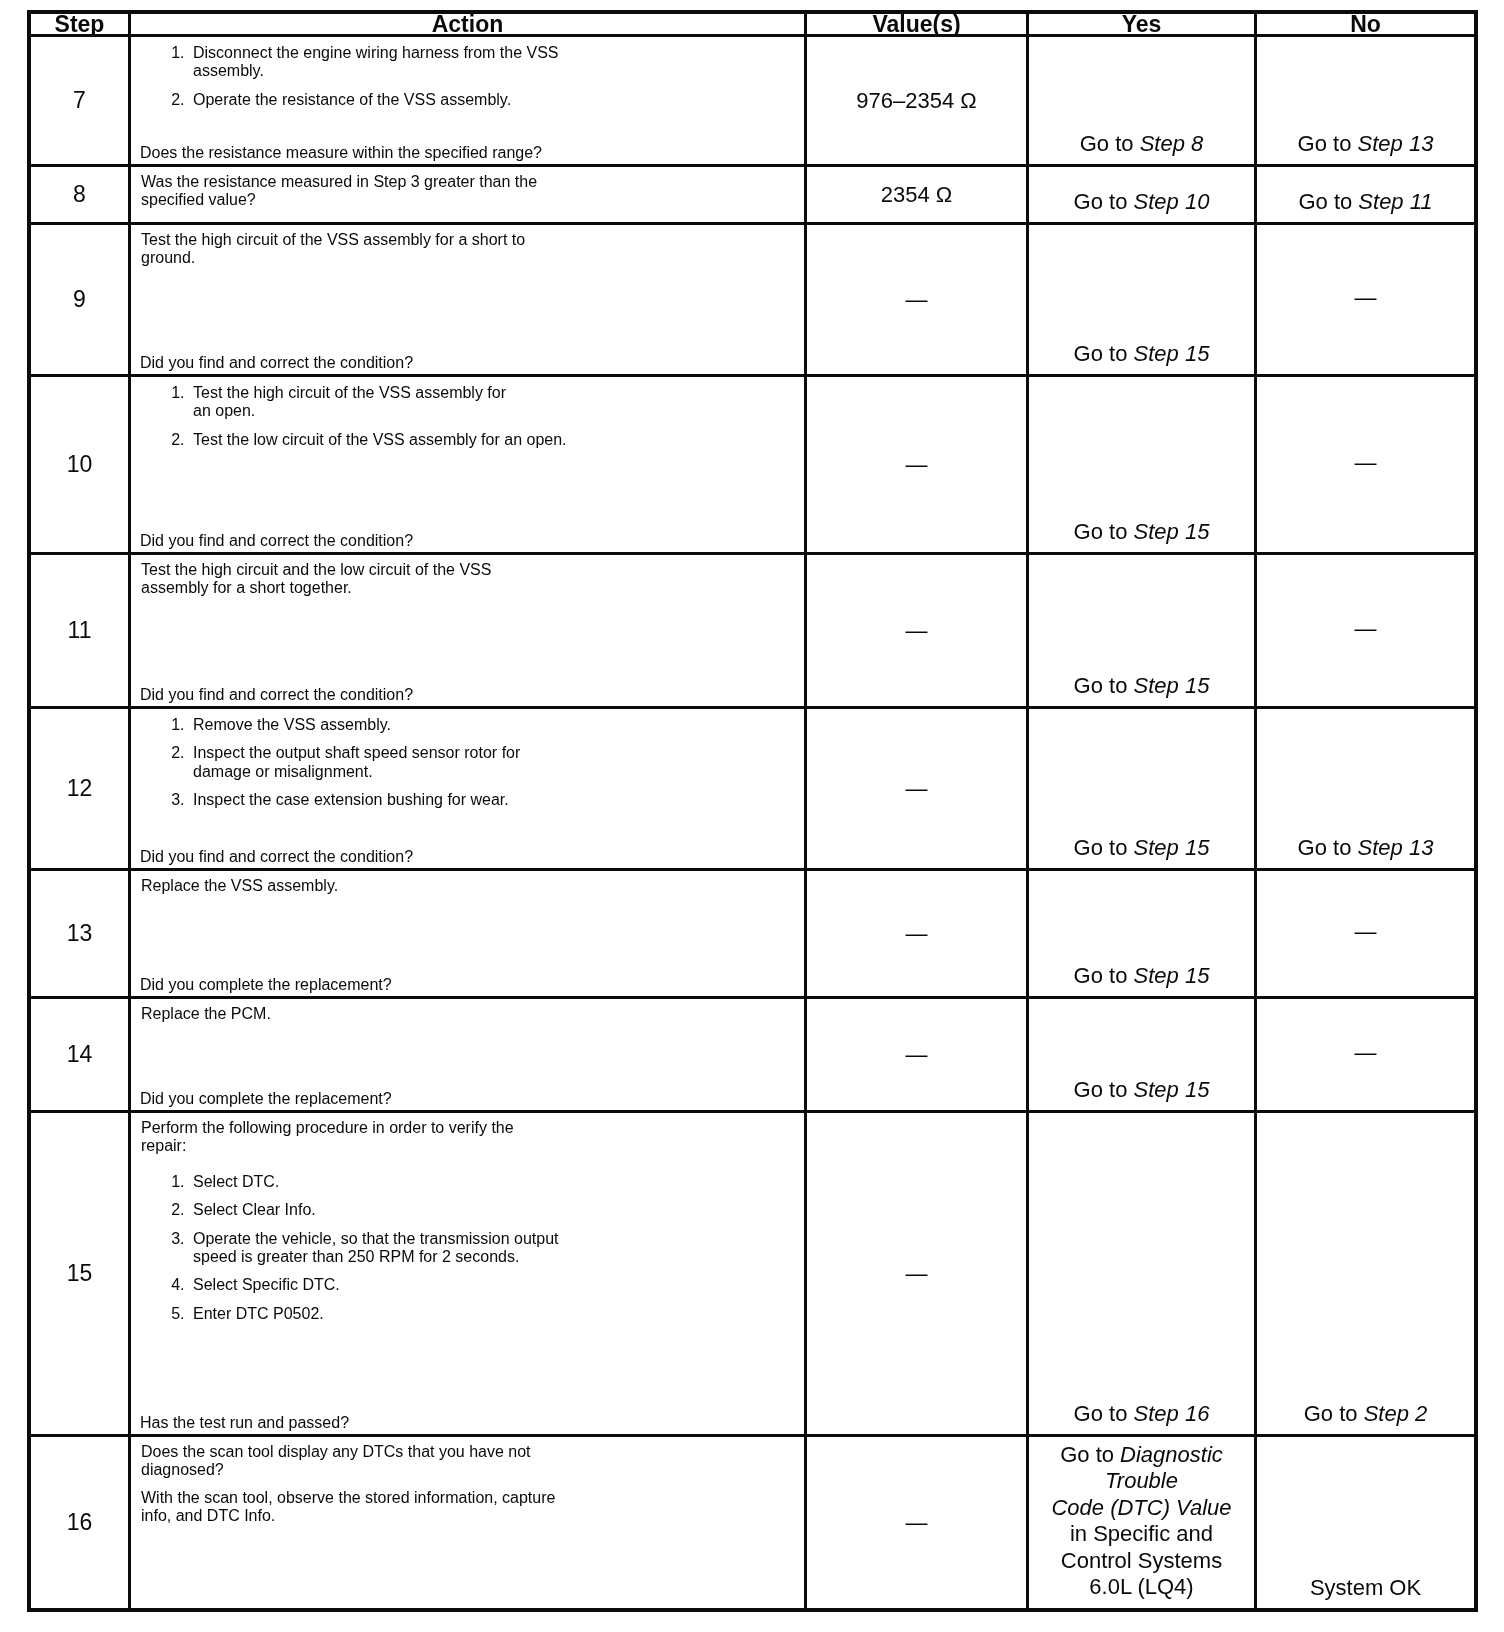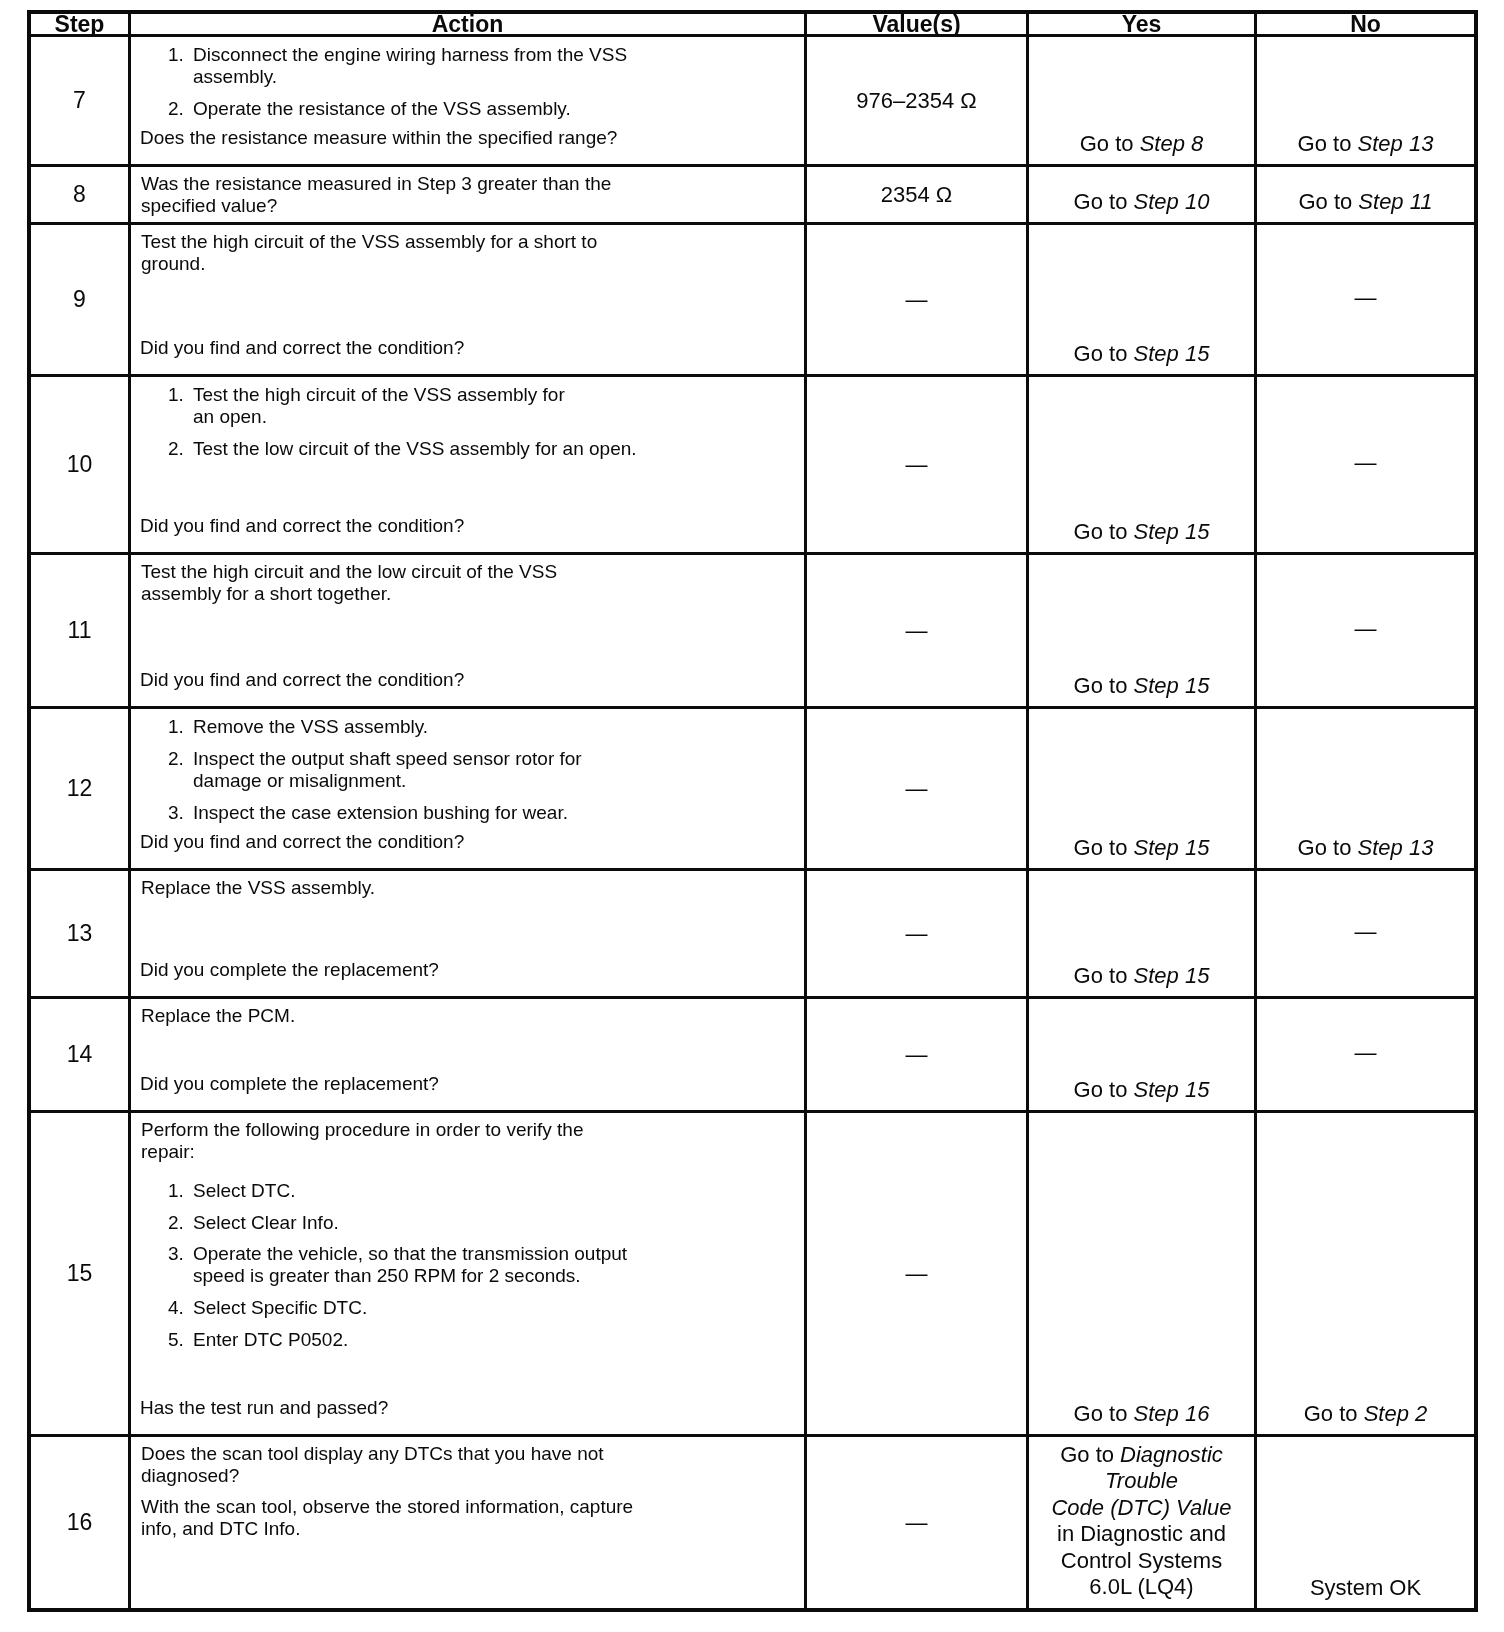--- a/index.html
+++ b/index.html
@@ -17,21 +17,21 @@
     border-right:3px solid #0b0b0b;border-top:3px solid #0b0b0b;
     box-sizing:border-box;display:flex;flex-direction:column;
     overflow:hidden;background:#fff;
   }
   .row:first-child .cell{border-top:none;}
   .cell:last-child{border-right:none;}
   .row.header-row .cell{border-top:none;}
 
   .hcell{font-weight:bold;font-size:23px;align-items:center;justify-content:center;text-align:center;}
   .scell{font-size:23px;align-items:center;justify-content:center;text-align:center;}
-  .acell{font-size:19px;line-height:1.15;padding:5px 8px 15px 8px;justify-content:space-between;text-align:left;}
+  .acell{font-size:16px;line-height:1.15;padding:5px 8px 2px 8px;justify-content:space-between;text-align:left;}
   .atop{white-space:pre-line;}
   .para{margin:1px 0 0 2px;}
   .para + .para{margin-top:9px;}
   ol.alist{margin:0;padding-left:50px;list-style:decimal outside;}
   .atop > ol.alist:first-child{margin-top:2px;}
   .para + ol.alist{margin-top:17px;}
   ol.alist li{margin-top:0;padding-left:4px;}
   ol.alist li + li{margin-top:10px;}
   .q{white-space:pre-line;margin-top:4px;margin-left:1px;}
   .vcell{font-size:22px;align-items:center;justify-content:center;text-align:center;padding:2px;}
@@ -241,21 +241,21 @@
 diagnosed?</div><div class="para">With the scan tool, observe the stored information, capture
 info, and DTC Info.</div></div>
       </div>
       <div class="cell vcell">
         <span>—</span>
       </div>
       <div class="cell yncell al-top">
         <div class="ynline"><span>Go to </span><span class="it">Diagnostic</span></div>
         <div class="ynline"><span class="it">Trouble</span></div>
         <div class="ynline"><span class="it">Code (DTC) Value</span></div>
-        <div class="ynline"><span>in Diagnostic and</span></div>
+        <div class="ynline"><span>in Specific and</span></div>
         <div class="ynline"><span>Control Systems</span></div>
         <div class="ynline"><span>6.0L (LQ4)</span></div>
       </div>
       <div class="cell yncell al-bottom">
         <div class="ynline"><span>System OK</span></div>
       </div>
     </div>
   </div>
 
 </body></html>

